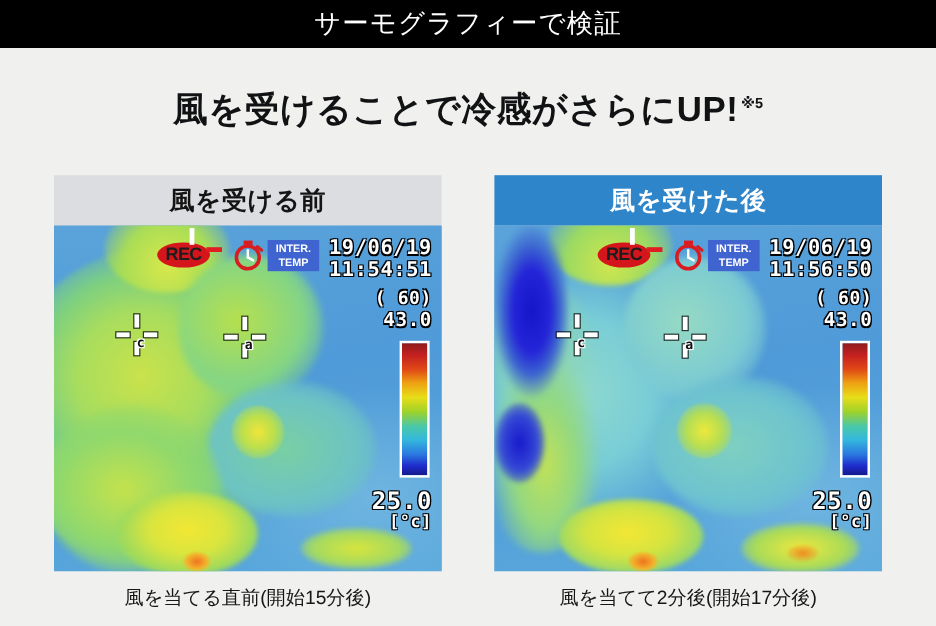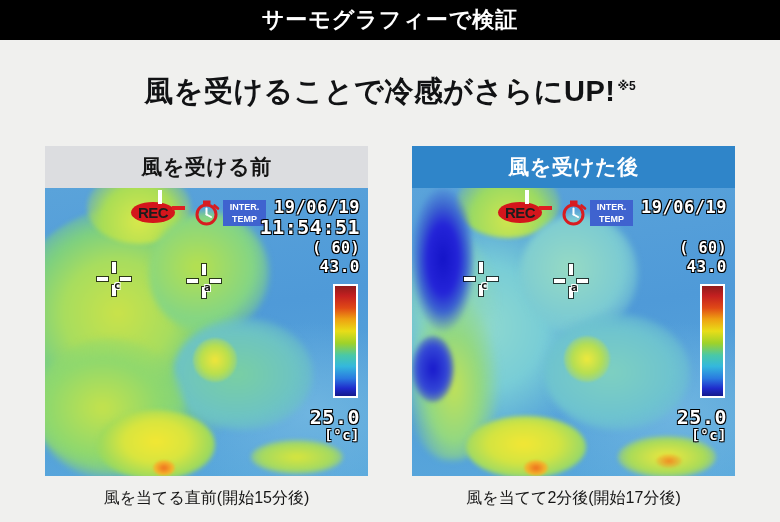--- a/index.html
+++ b/index.html
@@ -21,21 +21,21 @@
     left: 0; top: 0;
     width: 780px; height: 40px;
     background: #000000;
     display: flex;
     align-items: center;
     justify-content: center;
   }
   .titlebar-text {
     color: #ffffff;
     font-size: 22px;
-    font-weight: bold;
+    font-weight: normal;
     letter-spacing: 1px;
     line-height: 1;
   }
 
   
   .headline {
     position: absolute;
     left: 0; top: 72px;
     width: 780px;
     text-align: center;
@@ -297,21 +297,21 @@
     color: #ffffff;
     font-family: "DejaVu Sans Mono", "Liberation Mono", monospace;
     font-weight: bold;
     text-shadow:
       -1px -1px 0 #000, 1px -1px 0 #000,
       -1px  1px 0 #000, 1px  1px 0 #000;
     line-height: 1.12;
     letter-spacing: 0.5px;
   }
   .osd-date  { right: 8px; top: 10px;  font-size: 17px; text-align: right; }
-  .osd-time  { right: 8px; top: 28px;  font-size: 20px; text-align: center; }
+  .osd-time  { right: 8px; top: 28px;  font-size: 17px; text-align: center; }
   .osd-range { right: 8px; top: 52px;  font-size: 15px; text-align: right; }
   .osd-max   { right: 8px; top: 70px;  font-size: 16px; text-align: left; }
   .osd-min   { right: 8px; top: 218px; font-size: 20px; text-align: right; }
   .osd-unit  { right: 8px; top: 240px; font-size: 14px; text-align: right; }
 
   .colorbar {
     right: 10px; top: 96px;
     width: 25px; height: 114px;
     border: 2px solid #ffffff;
     box-sizing: border-box;
@@ -491,20 +491,21 @@
           <path d="M13.5 15.5 L18 18" stroke="#ffffff" stroke-width="2" stroke-linecap="round"></path>
         </svg>
       </div>
 
       <div class="osd inter-temp">
         <div>INTER.</div>
         <div>TEMP</div>
       </div>
 
       <div class="osd osd-digits osd-date">19/06/19</div>
+      <div class="osd osd-digits osd-time">11:56:50</div>
       <div class="osd osd-digits osd-range">(  60)</div>
       <div class="osd osd-digits osd-max">43.0</div>
       <div class="osd colorbar"></div>
       <div class="osd osd-digits osd-min">25.0</div>
       <div class="osd osd-digits osd-unit">[°c]</div>
 
       <div class="crosshair ch-c">
         <div class="bar v-top"></div>
         <div class="bar v-bottom"></div>
         <div class="bar h-left"></div>

